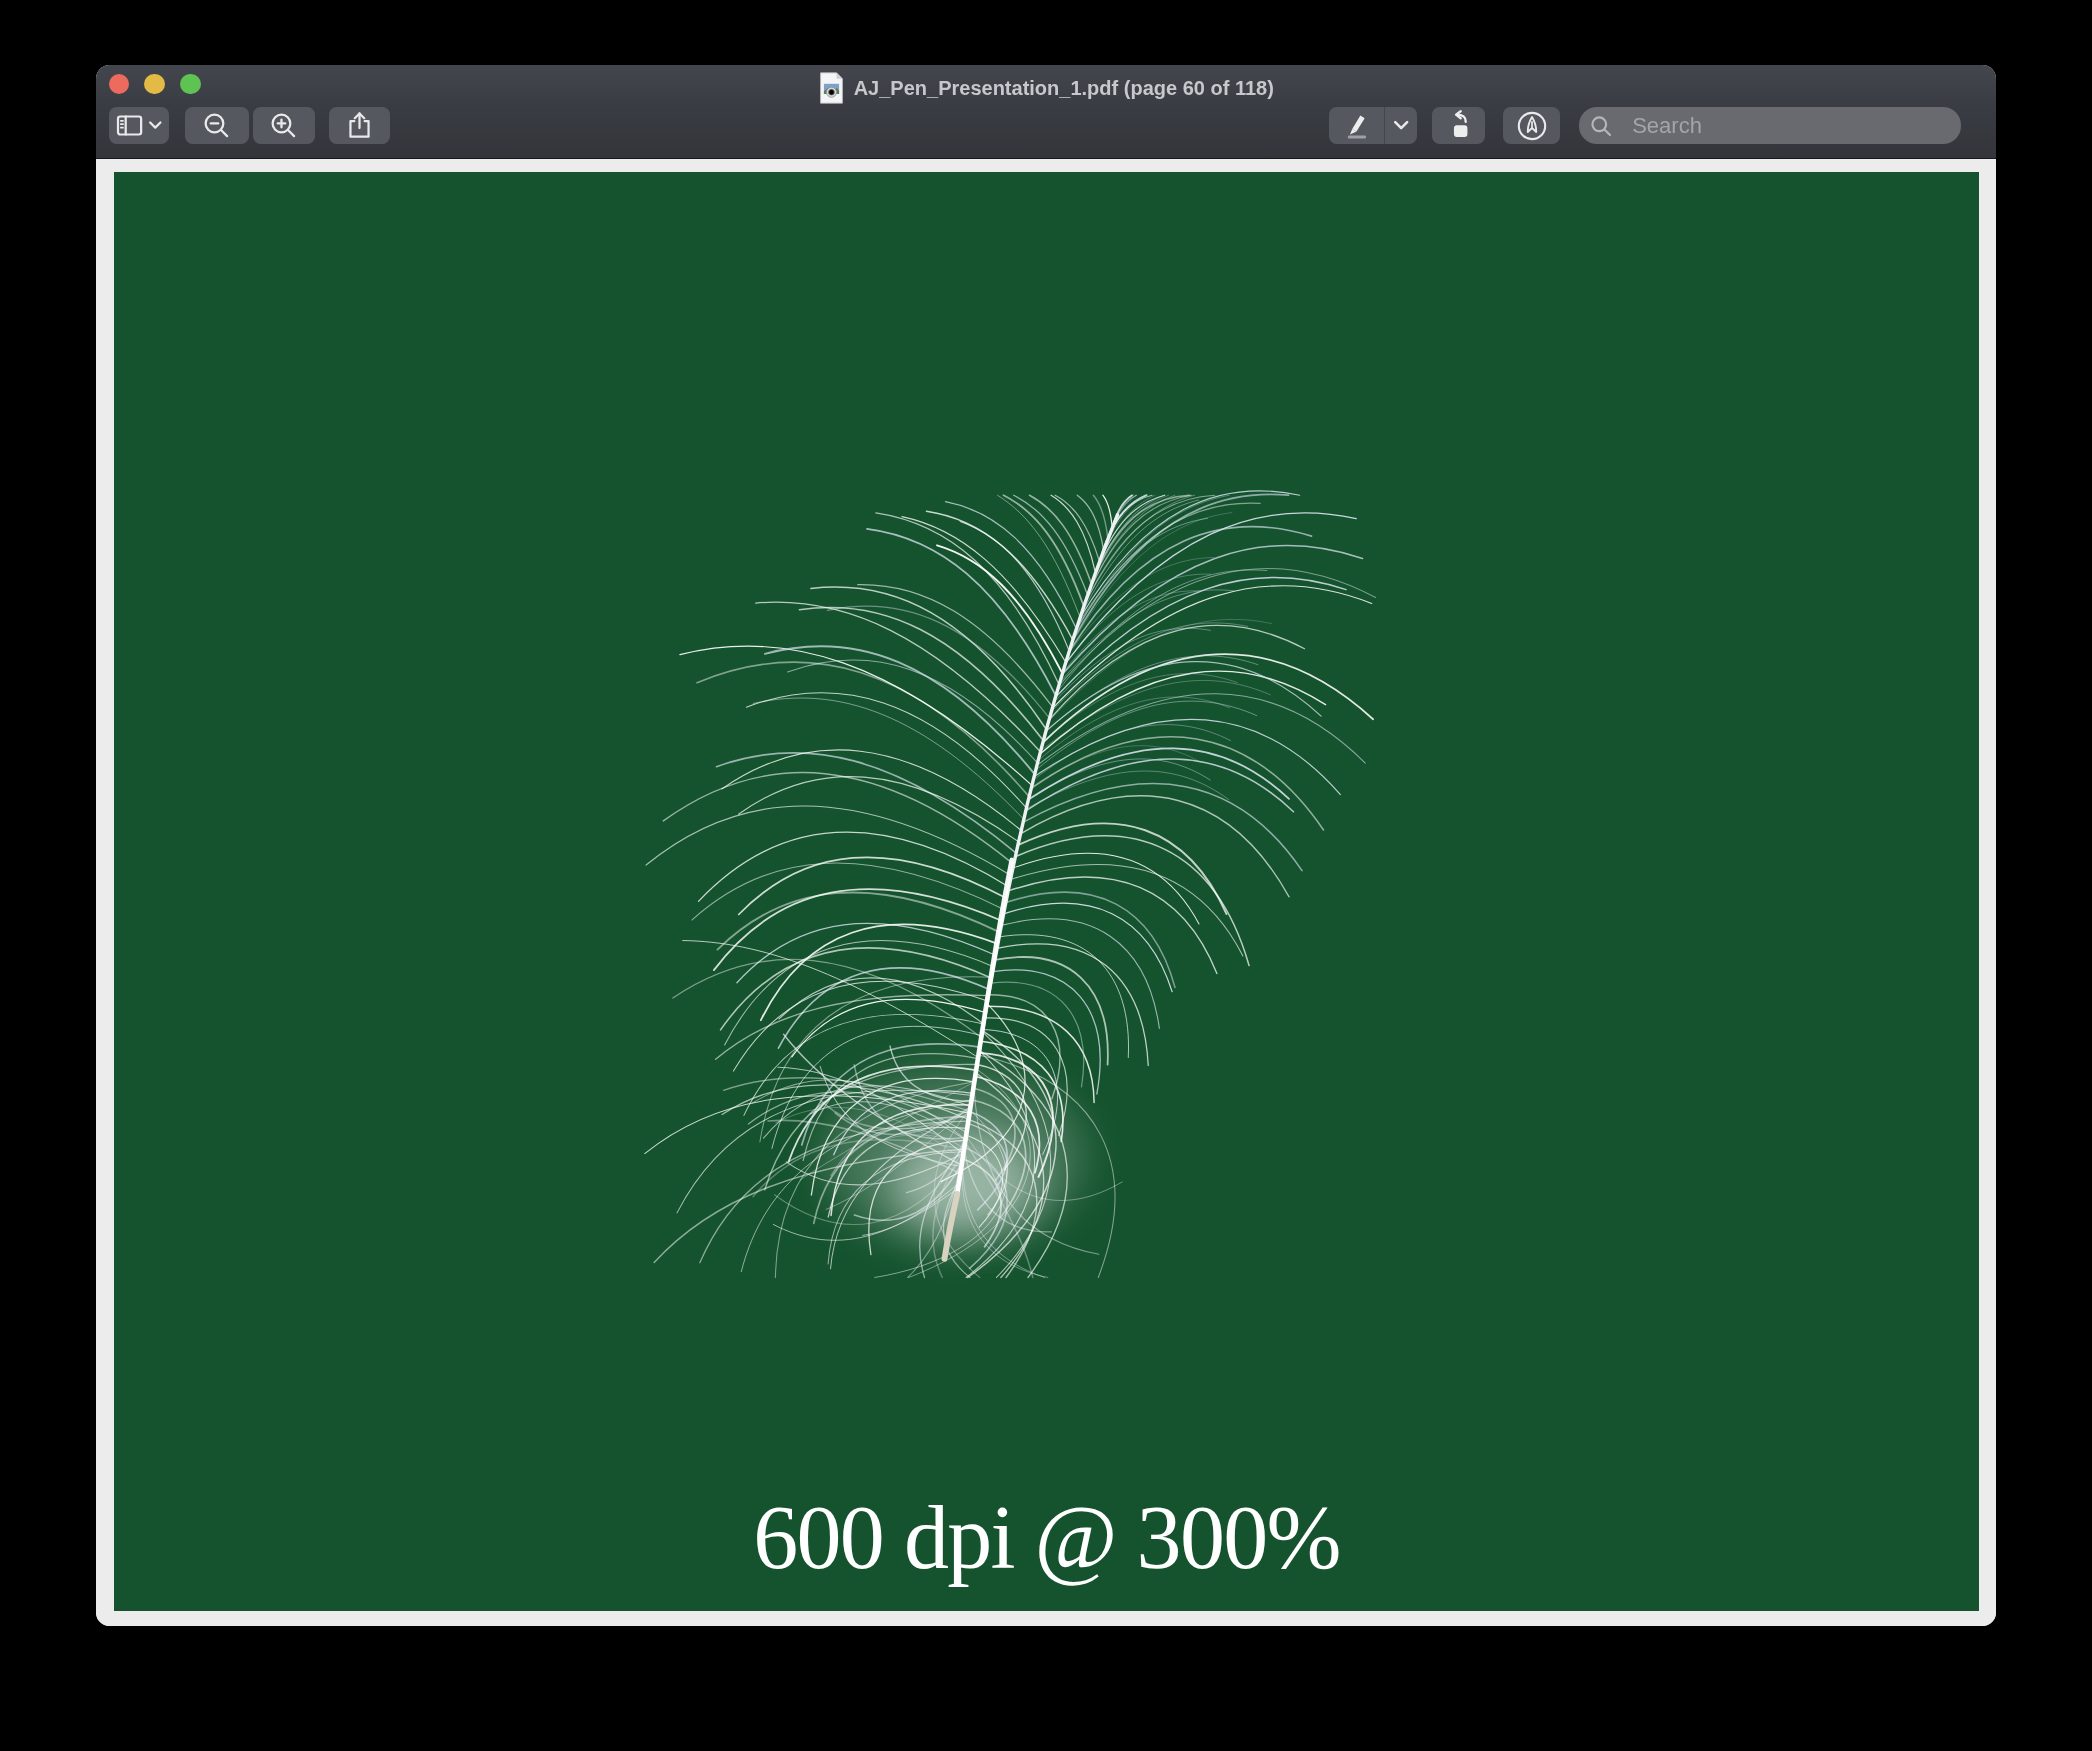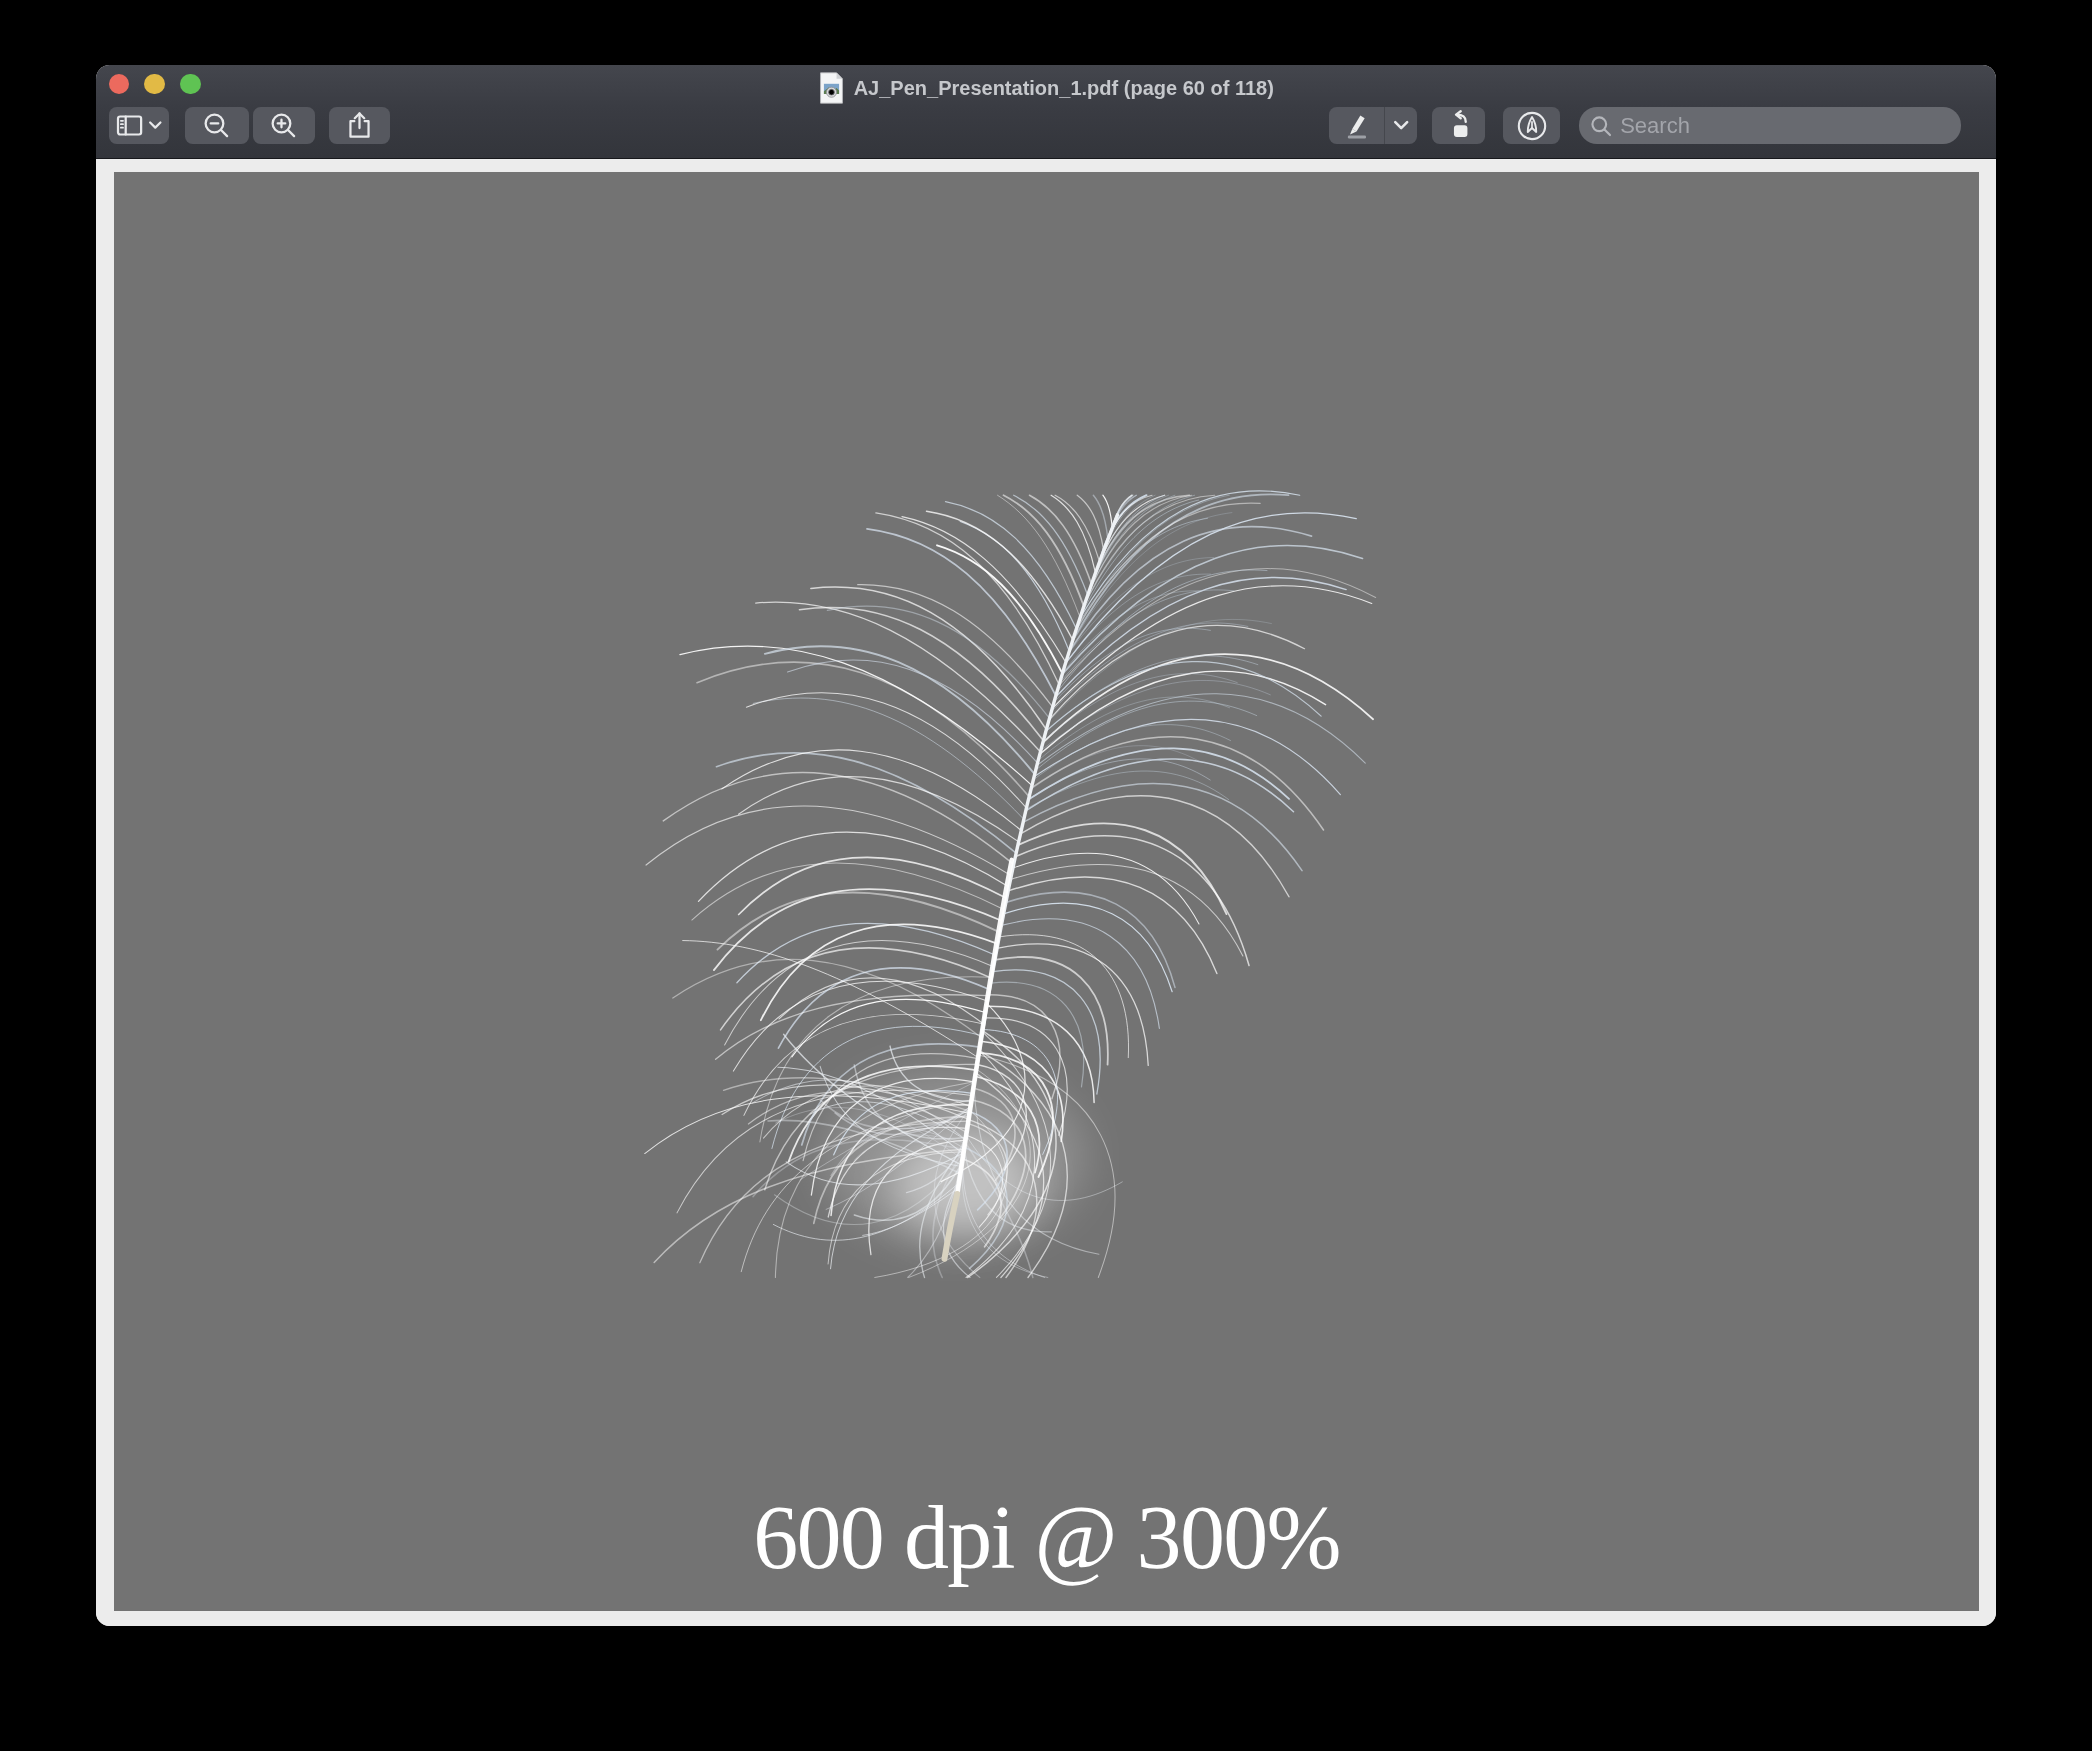--- a/index.html
+++ b/index.html
@@ -40,30 +40,30 @@
   #btn-zoomin{left:157px;width:62px;}
   #btn-share{left:233px;width:61px;}
   .split{left:1233px;width:88px;display:flex;align-items:stretch;overflow:hidden;}
   .split-main{flex:0 0 55px;background:transparent;border:none;display:flex;align-items:center;justify-content:center;padding:0;}
   .split-arrow{flex:1;background:transparent;border:none;border-left:1.7px solid #45474d;display:flex;align-items:center;justify-content:center;padding:0;}
   #btn-rotate{left:1336px;width:53px;}
   #btn-markup{left:1407px;width:57px;}
   .searchbox{
     position:absolute;top:42px;left:1483px;width:382px;height:37px;
     background:#686a70;border-radius:18px;display:flex;align-items:center;
-    gap:5px;padding:0 10.2px;box-sizing:border-box;
+    gap:17px;padding:0 10.2px;box-sizing:border-box;
   }
   .searchbox input{
     flex:1;background:transparent;border:none;outline:none;
     font-family:"Liberation Sans",sans-serif;font-size:22px;color:#e0e1e4;min-width:0;
   }
   .searchbox input::placeholder{color:#a3a5ab;}
   
   .content{flex:1;background:#ececec;padding:12.8px 17px 15.3px 18px;box-sizing:border-box;}
-  .pdf-page{position:relative;width:100%;height:100%;background:#737373;overflow:hidden;}
+  .pdf-page{position:relative;width:100%;height:100%;background:#14532d;overflow:hidden;}
   #feather{position:absolute;left:516px;top:313px;}
   .caption{
     position:absolute;left:0;right:0;bottom:28px;text-align:center;
     font-family:"Liberation Serif",serif;font-size:90px;line-height:1;
     letter-spacing:-1.7px;color:#ffffff;
   }
 </style>
 </head>
 <body>
 

